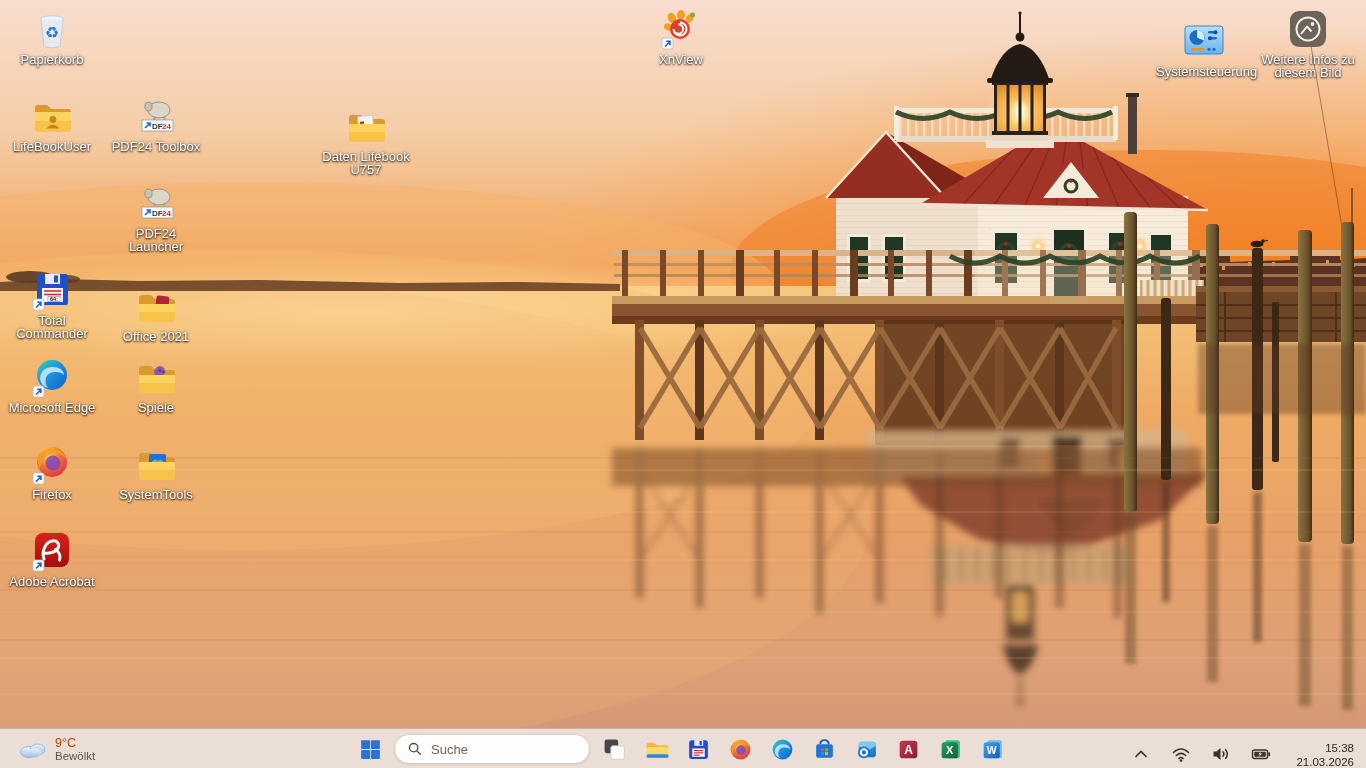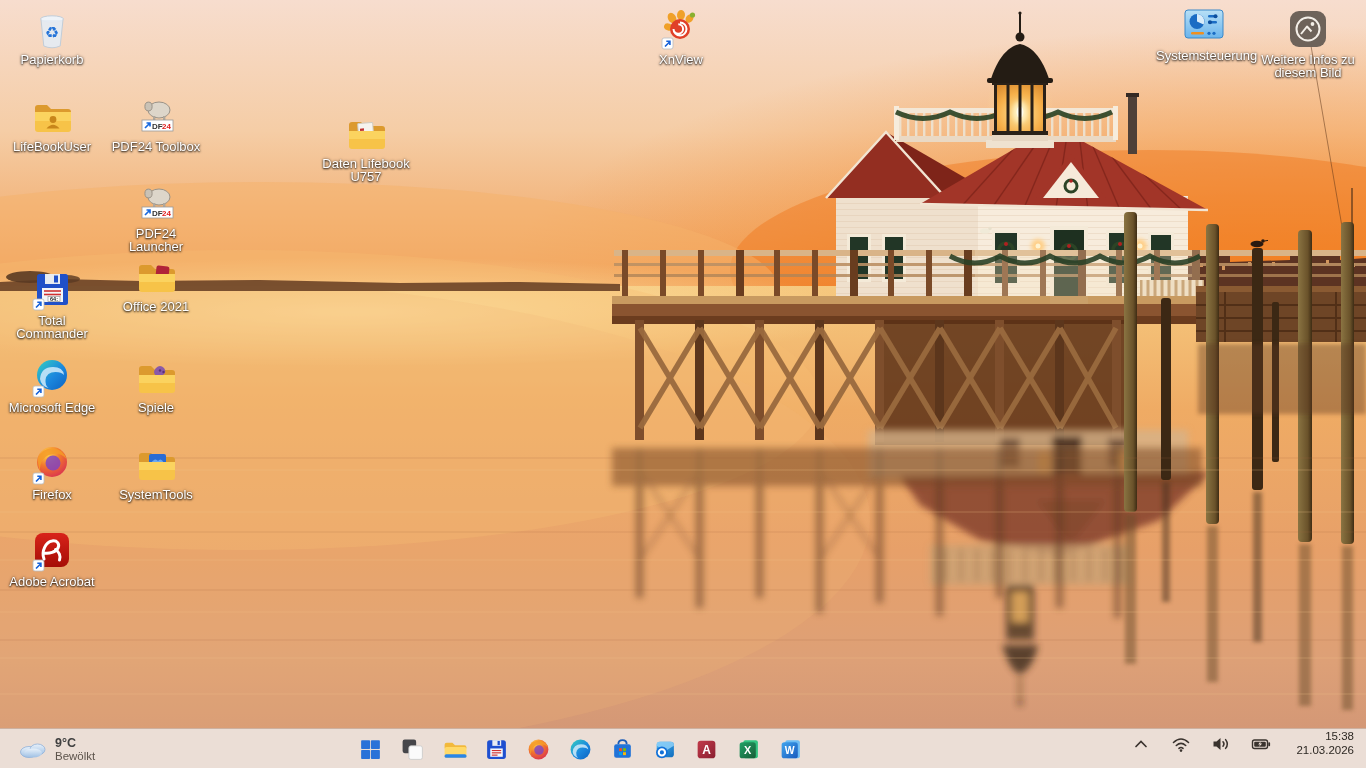--- a/index.html
+++ b/index.html
@@ -9,29 +9,29 @@
   
   .di{position:absolute;width:96px;text-align:center;cursor:default;}
   .di-img{width:44px;height:44px;margin:0 auto;}
   .di-img svg{width:44px;height:44px;display:block;}
   .di-label{margin-top:1px;font-size:13px;line-height:13px;color:#fff;
     text-shadow:0 1px 2px rgba(0,0,0,.9),0 0 3px rgba(0,0,0,.6);}
   
   .taskbar{position:absolute;left:0;top:728px;width:1366px;height:40px;
     background:rgba(243,229,221,.97);border-top:1px solid rgba(150,95,60,.35);}
   .tb-weather{position:absolute;left:10px;top:0;height:40px;display:flex;align-items:center;gap:7px;padding:0 8px;border-radius:6px;}
-  .wx-temp{font-size:12.5px;font-weight:bold;color:#404040;line-height:14px;}
+  .wx-temp{font-size:12.5px;font-weight:normal;color:#c2410c;line-height:14px;}
   .wx-cond{font-size:11.5px;color:#5d544c;line-height:13px;}
   .tb-center{position:absolute;left:352px;top:0;height:40px;display:flex;align-items:center;gap:6px;}
   .tb-btn{width:36px;height:34px;border-radius:6px;display:flex;align-items:center;justify-content:center;}
   .tb-btn svg{width:25px;height:25px;display:block;}
   .tb-search{width:196px;height:30px;background:#fffdfb;border:1px solid #ddcdc4;border-radius:16px;
     display:flex;align-items:center;gap:8px;padding:0 12px;box-sizing:border-box;box-shadow:0 1px 2px rgba(0,0,0,.08);}
   .tb-search span{font-size:13px;color:#6d645c;}
-  .tb-tray{position:absolute;right:6px;top:0;height:40px;display:flex;align-items:flex-start;gap:14px;}
+  .tb-tray{position:absolute;right:6px;top:0;height:40px;display:flex;align-items:flex-end;gap:14px;}
   .tray-ic{width:26px;height:30px;display:flex;align-items:center;justify-content:center;border-radius:5px;}
   .tray-ic svg{width:22px;height:22px;display:block;}
   .tb-clock{margin-left:8px;text-align:right;font-size:11.5px;color:#2d2823;line-height:14px;padding-right:6px;}
 </style>
 </head>
 <body>
 
 <div class="stage">
 
 <svg class="wall" viewBox="0 0 1366 728" preserveAspectRatio="none">
@@ -425,21 +425,21 @@
           <rect x="29" y="21" width="2.4" height="6" fill="#b0a89c"></rect>
     <rect x="8" y="25" width="31" height="11" fill="#fff" stroke="#999" stroke-width=".8"></rect>
     <path d="M11 33 L16 28 M12.5 28 h3.5 v3.5" stroke="#1a6ae0" stroke-width="1.7" fill="none"></path>
     <text x="18" y="33.5" font-size="8" font-weight="bold" fill="#333" font-family="Liberation Sans,sans-serif">DF</text>
     <text x="28" y="33.5" font-size="8" font-weight="bold" fill="#e02020" font-family="Liberation Sans,sans-serif">24</text>
   </svg>
       </div>
   <div class="di-label">PDF24 Toolbox</div>
 </div>
 
-<div class="di" style="left:318px;top:112px">
+<div class="di" style="left:318px;top:105px">
   <div class="di-img">
         <svg viewBox="0 0 44 44">
     <path d="M5 13 q0-3 3-3 h9 l4 4 h17 q3 0 3 3 v3 H5 Z" fill="#dc9a2e"></path>
     <rect x="14" y="11" width="15" height="10" rx="1" fill="#f6f4ef" stroke="#d0ccc2" transform="rotate(-4 21 16)"></rect>
     <rect x="16" y="16.5" width="4" height="2.4" fill="#c03030" transform="rotate(-4 18 17.5)"></rect>
     <rect x="5" y="19" width="36" height="18" rx="3" fill="#f7c348"></rect>
     <rect x="5" y="19" width="36" height="8" fill="#fbd35f"></rect>
   </svg>
       </div>
   <div class="di-label">Daten Lifebook U757</div>
@@ -475,21 +475,21 @@
     <text x="24" y="32" font-size="5.5" font-weight="bold" fill="#222" text-anchor="middle" font-family="Liberation Sans,sans-serif">64:</text>
     <g>
             <rect x="3" y="30" width="11" height="11" rx="2" fill="#fff" stroke="#b8bcc2" stroke-width=".8"></rect>
     <path d="M6 38.5 L11 33.5 M7.3 33.3 h3.6 v3.6" stroke="#1560d8" stroke-width="1.6" fill="none"></path>
           </g>
   </svg>
       </div>
   <div class="di-label">Total Commander</div>
 </div>
 
-<div class="di" style="left:108px;top:255px">
+<div class="di" style="left:108px;top:285px">
   <div class="di-img">
         <svg viewBox="0 0 44 44">
     <path d="M5 13 q0-3 3-3 h9 l4 4 h17 q3 0 3 3 v3 H5 Z" fill="#dc9a2e"></path>
     <rect x="22" y="11" width="13" height="13" rx="2" fill="#b02438" transform="rotate(6 28 17)"></rect>
     <rect x="5" y="19" width="36" height="18" rx="3" fill="#f7c348"></rect>
     <rect x="5" y="19" width="36" height="8" fill="#fbd35f"></rect>
   </svg>
       </div>
   <div class="di-label">Office 2021</div>
 </div>
@@ -599,21 +599,21 @@
     <g>
             <rect x="3" y="30" width="11" height="11" rx="2" fill="#fff" stroke="#b8bcc2" stroke-width=".8"></rect>
     <path d="M6 38.5 L11 33.5 M7.3 33.3 h3.6 v3.6" stroke="#1560d8" stroke-width="1.6" fill="none"></path>
           </g>
   </svg>
       </div>
   <div class="di-label">Adobe Acrobat</div>
 </div>
 
 
-<div class="di" style="left:1156px;top:4px">
+<div class="di" style="left:1156px;top:20px">
   <div class="di-img">
         <svg viewBox="0 0 44 44">
     <defs>
             <linearGradient id="csg" x1="0" y1="0" x2="0" y2="1">
               <stop offset="0" stop-color="#b8e0f6"></stop>
               <stop offset="1" stop-color="#6ab4ec"></stop>
             </linearGradient>
           </defs>
     <rect x="3" y="6" width="38" height="28" rx="3" fill="url(#csg)" stroke="#3a88c8"></rect>
     <circle cx="15" cy="17.5" r="7.5" fill="#1a6cc4"></circle>
@@ -666,20 +666,27 @@
     <div class="tb-btn">
       <svg viewBox="0 0 24 24">
         <g fill="#2a72d8">
           <rect x="3" y="3" width="8.6" height="8.6" rx=".8"></rect>
               <rect x="12.4" y="3" width="8.6" height="8.6" rx=".8"></rect>
           <rect x="3" y="12.4" width="8.6" height="8.6" rx=".8"></rect>
               <rect x="12.4" y="12.4" width="8.6" height="8.6" rx=".8"></rect>
         </g>
       </svg>
     </div>
+    <div class="tb-search">
+      <svg width="16" height="16" viewBox="0 0 24 24">
+        <circle cx="10" cy="10" r="6.2" fill="none" stroke="#4a4a4a" stroke-width="2"></circle>
+        <line x1="14.8" y1="14.8" x2="20" y2="20" stroke="#4a4a4a" stroke-width="2" stroke-linecap="round"></line>
+      </svg>
+      <span>Suche</span>
+    </div>
     <div class="tb-btn">
       <svg viewBox="0 0 24 24">
         <rect x="2.5" y="2.5" width="13" height="13" rx="2" fill="#46464a"></rect>
         <rect x="8.5" y="8.5" width="13" height="13" rx="2" fill="#fbfbfb" stroke="#c9c9c9" stroke-width=".8"></rect>
       </svg>
     </div>
     <div class="tb-btn">
       <svg viewBox="0 0 24 24">
         <path d="M2.5 7.5 q0-2 2-2 h5.5 l2.5 2.5 h9 q2 0 2 2 v1 H2.5 Z" fill="#f2b93c"></path>
         <rect x="2.5" y="9.5" width="21" height="10.5" rx="2" fill="#ffd968"></rect>

